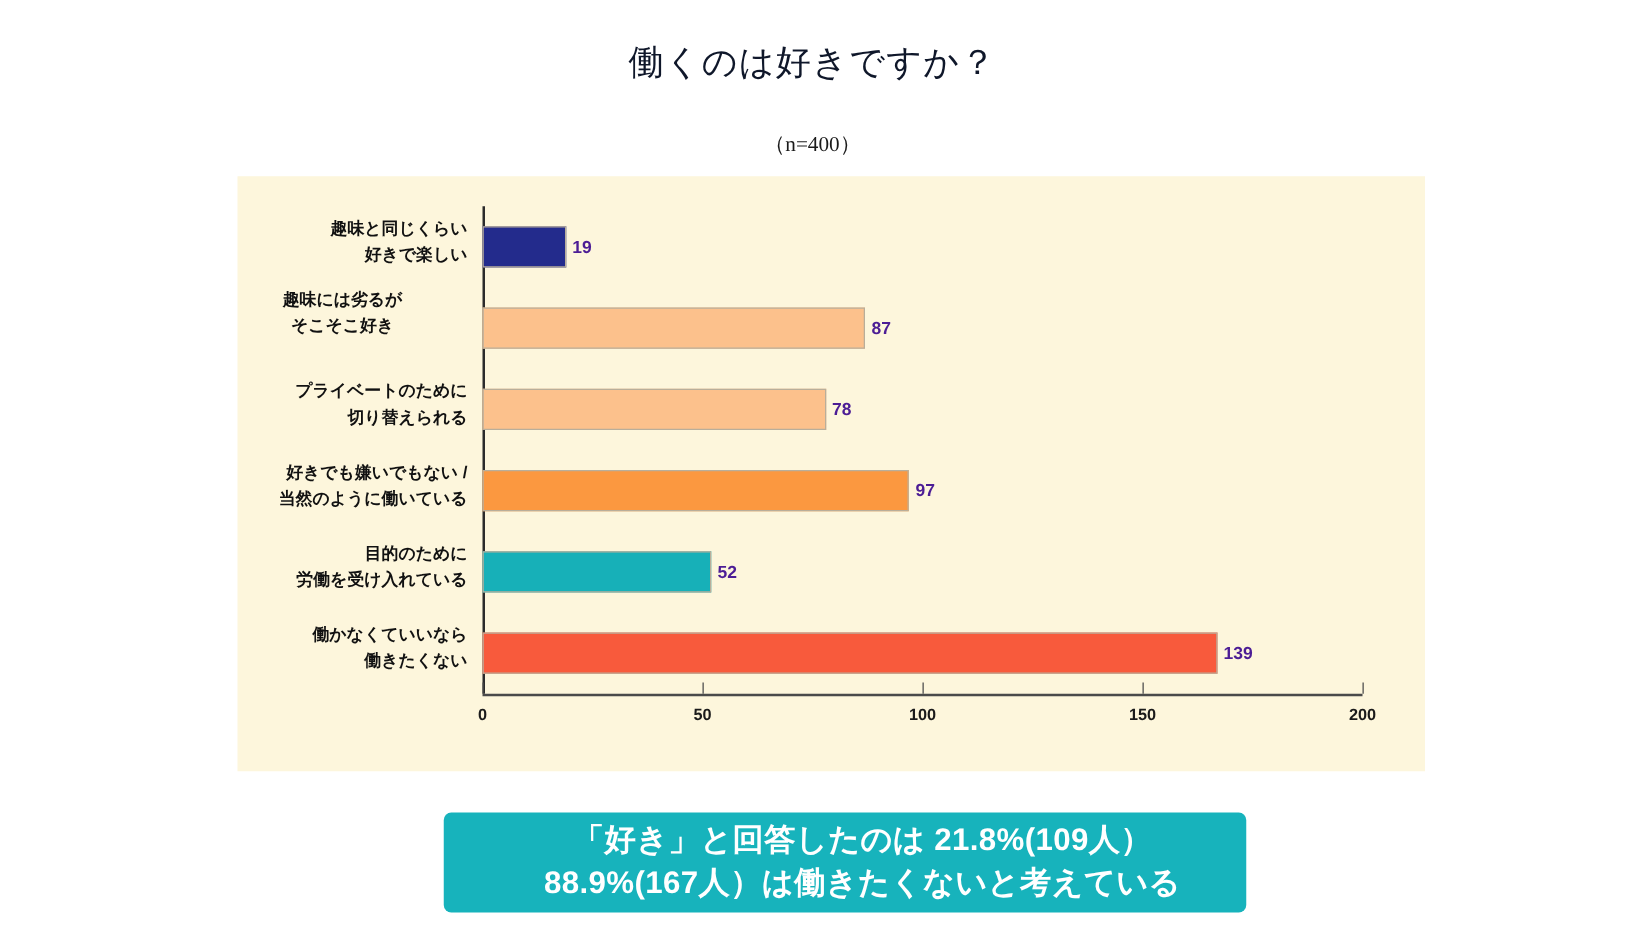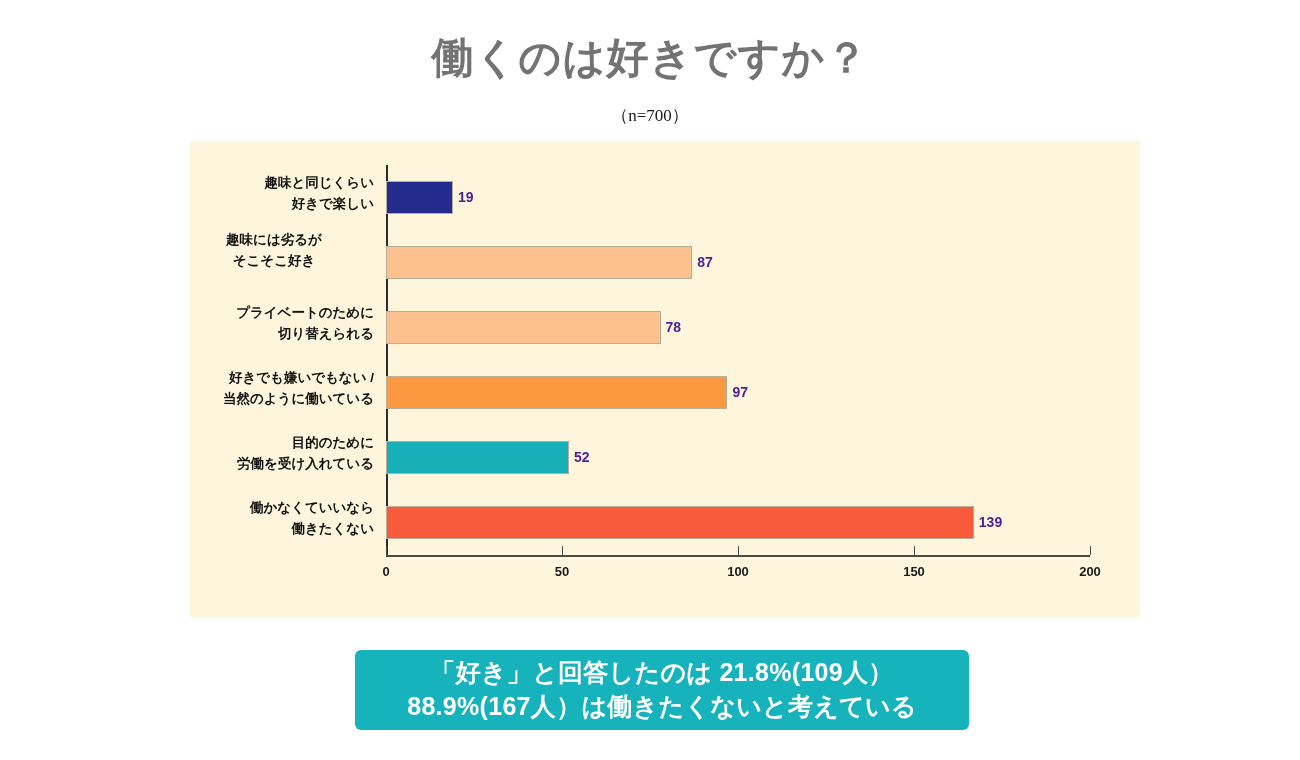--- a/index.html
+++ b/index.html
@@ -15,23 +15,23 @@
     overflow: hidden;
   }
 
   
   .title {
     position: absolute;
     top: 34px;
     left: 0;
     width: 1300px;
     text-align: center;
-    font-size: 42px;
-    font-weight: bold;
-    color: #737373;
+    font-size: 28px;
+    font-weight: normal;
+    color: #0f172a;
     letter-spacing: 1px;
     line-height: 1.15;
   }
   .subtitle {
     position: absolute;
     top: 104px;
     left: 0;
     width: 1300px;
     text-align: center;
     font-size: 17px;
@@ -143,27 +143,28 @@
     color: #ffffff;
     font-size: 25px;
     font-weight: bold;
     display: flex;
     flex-direction: column;
     align-items: center;
     justify-content: center;
     line-height: 1.35;
     text-align: center;
     letter-spacing: 0.3px;
+    padding-left: 28px;
   }
 </style>
 </head>
 <body>
 
 <div class="title">働くのは好きですか？</div>
-<div class="subtitle">（n=700）</div>
+<div class="subtitle">（n=400）</div>
 
 <div class="panel">
   <div class="plot" id="plot">
     <div class="yaxis-line"></div>
     <div class="xaxis-line"></div>
   <div class="tick" style="left: 0px;"></div>
       <div class="tick-label" style="left: 0px;">0</div>
       <div class="tick" style="left: 176px;"></div>
       <div class="tick-label" style="left: 176px;">50</div>
       <div class="tick" style="left: 352px;"></div>

